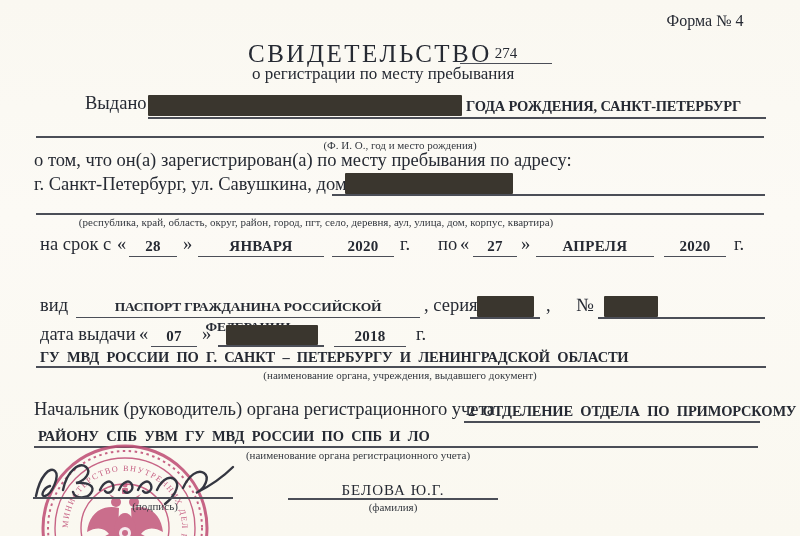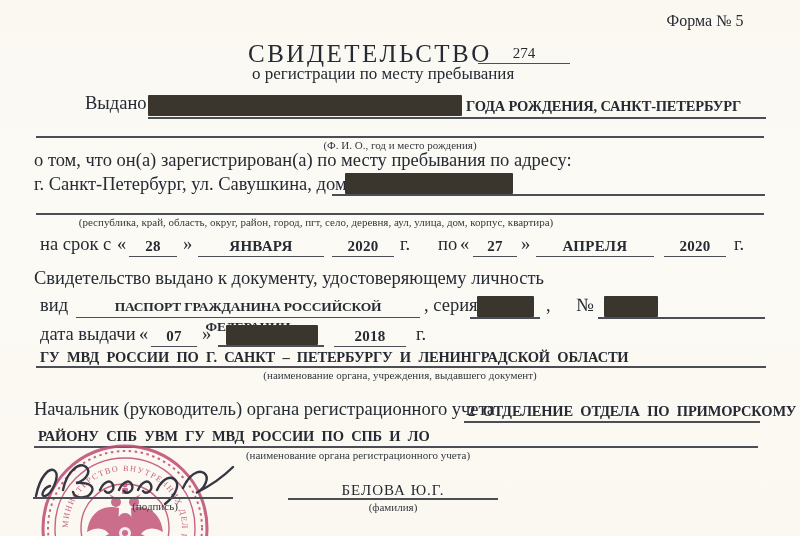--- a/index.html
+++ b/index.html
@@ -26,24 +26,24 @@
   .quote{font-size:18.5px;}
   .title{font-size:25px;letter-spacing:2.5px;}
   .subtitle{font-size:17px;}
   .num{position:absolute;text-align:center;font-size:15px;border-bottom:1.6px solid #4b4e57;height:19px;line-height:19px;}
 </style>
 </head>
 <body>
 
 <div class="page">
 
-  <div class="abs" style="left:630px;top:12px;width:150px;text-align:center;font-size:16px;">Форма № 5</div>
+  <div class="abs" style="left:630px;top:12px;width:150px;text-align:center;font-size:16px;">Форма № 4</div>
 
   <div class="abs title" style="left:248px;top:40px;">СВИДЕТЕЛЬСТВО</div>
-  <div class="num" style="left:478px;top:44px;width:92px;">274</div>
+  <div class="num" style="left:460px;top:44px;width:92px;">274</div>
   <div class="abs subtitle" style="left:252px;top:64px;">о регистрации по месту пребывания</div>
 
   <div class="abs t" style="left:85px;top:93px;">Выдано</div>
   <div class="redact" style="left:148px;top:95px;width:314px;height:21px;"></div>
   <div class="abs cb" style="left:466px;top:98px;font-size:14.5px;">ГОДА РОЖДЕНИЯ, САНКТ-ПЕТЕРБУРГ</div>
   <div class="line" style="left:148px;top:117px;width:618px;"></div>
 
   <div class="line" style="left:36px;top:136px;width:728px;"></div>
   <div class="abs cap" style="left:0;top:139px;width:800px;">(Ф. И. О., год и место рождения)</div>
 
@@ -63,21 +63,20 @@
   <div class="field" style="left:332px;top:236px;width:62px;">2020</div>
   <div class="abs t" style="left:400px;top:234px;">г.</div>
   <div class="abs t" style="left:438px;top:234px;">по</div>
   <span class="abs quote" style="left:460px;top:234px;">«</span>
   <div class="field" style="left:473px;top:236px;width:44px;">27</div>
   <span class="abs quote" style="left:521px;top:234px;">»</span>
   <div class="field" style="left:536px;top:236px;width:118px;">АПРЕЛЯ</div>
   <div class="field" style="left:664px;top:236px;width:62px;">2020</div>
   <div class="abs t" style="left:734px;top:234px;">г.</div>
 
-  <div class="abs t" style="left:34px;top:268px;">Свидетельство выдано к документу, удостоверяющему личность</div>
 
   <div class="abs t" style="left:40px;top:295px;">вид</div>
   <div class="field" style="left:76px;top:297px;width:344px;font-size:13.5px;letter-spacing:-0.2px;">ПАСПОРТ ГРАЖДАНИНА РОССИЙСКОЙ ФЕДЕРАЦИИ</div>
   <div class="abs t" style="left:424px;top:295px;">, серия</div>
   <div class="redact" style="left:477px;top:296px;width:57px;height:21px;"></div>
   <div class="line" style="left:470px;top:317px;width:70px;"></div>
   <div class="abs t" style="left:546px;top:295px;">,</div>
   <div class="abs t" style="left:576px;top:295px;">№</div>
   <div class="redact" style="left:604px;top:296px;width:54px;height:21px;"></div>
   <div class="line" style="left:598px;top:317px;width:167px;"></div>

